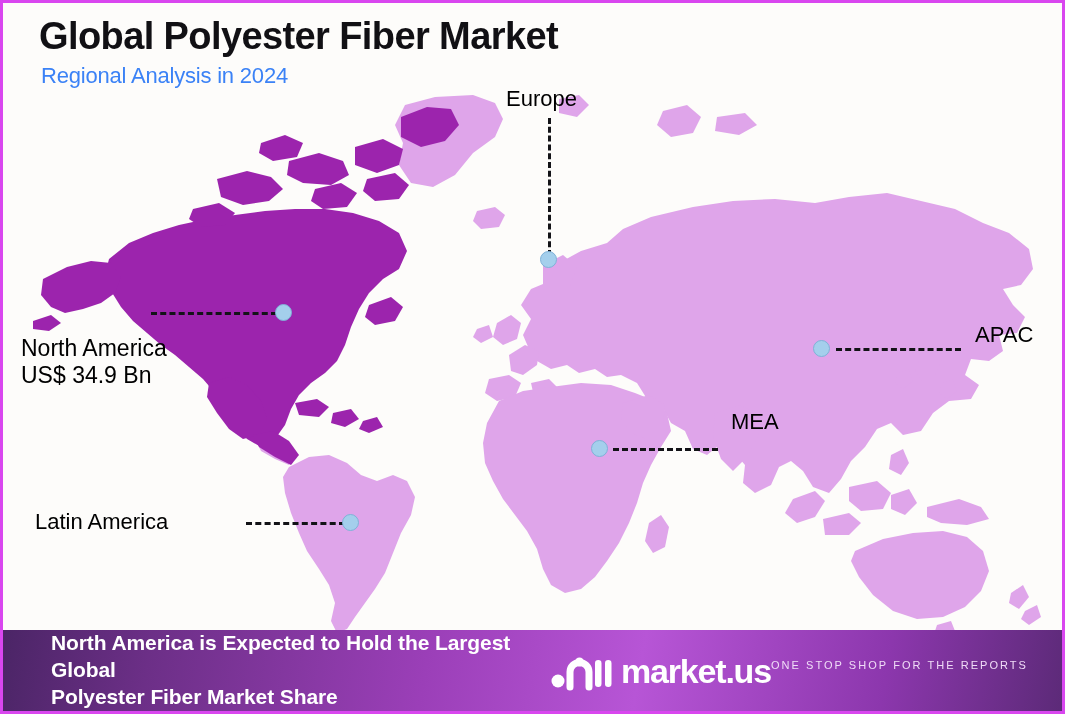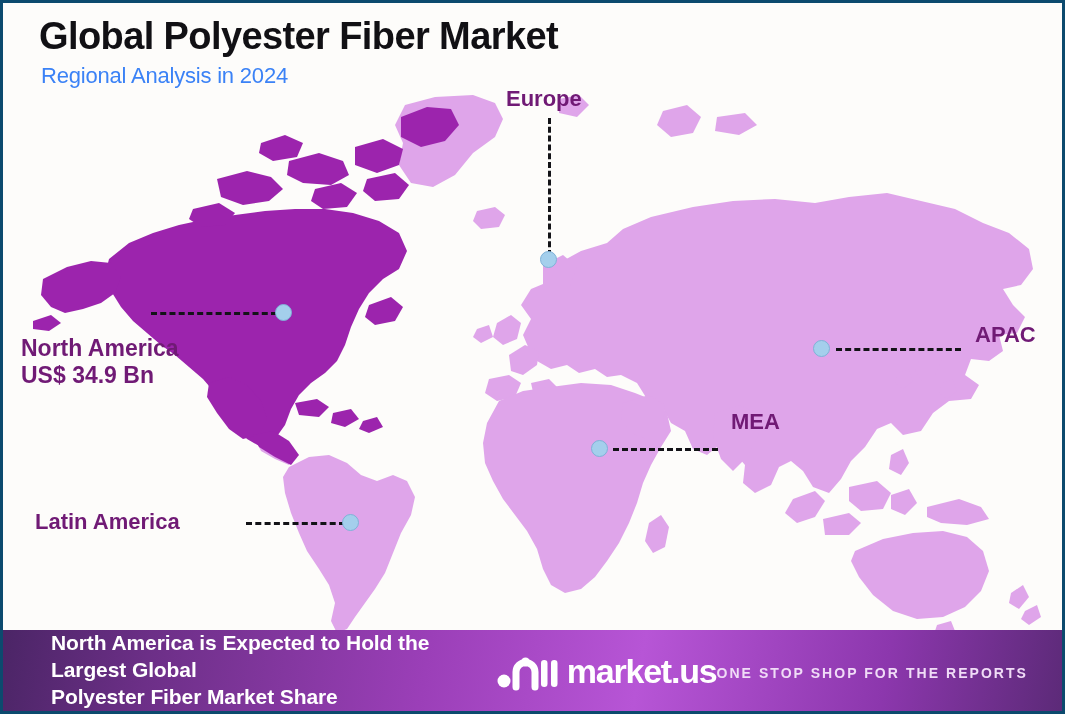--- a/index.html
+++ b/index.html
@@ -3,21 +3,21 @@
 <meta charset="utf-8">
 <style>
   html,body{margin:0;padding:0;background:#ffffff;}
   body{font-family:"Liberation Sans", sans-serif;}
 
   #infographic{
     position:relative;
     width:1065px;height:714px;
     box-sizing:border-box;
     background:#fdfcfa;
-    border:3px solid #0c4a6e;
+    border:3px solid #d946ef;
     overflow:hidden;
   }
 
   
   #header{position:absolute;left:36px;top:14px;z-index:6;}
   #title{
     font-size:38px;font-weight:bold;color:#111014;
     letter-spacing:-0.6px;line-height:1.05;margin:0;white-space:nowrap;
   }
   #subtitle{
@@ -41,22 +41,22 @@
     position:absolute;z-index:4;
     border-top:3px dashed #131317;height:0;
   }
   .leader-v{
     position:absolute;z-index:4;
     border-left:3px dashed #131317;width:0;
   }
 
   
   .region-label{
-    position:absolute;z-index:5;color:#701a75;
-    font-weight:bold;line-height:1.18;white-space:nowrap;
+    position:absolute;z-index:5;color:#000000;
+    font-weight:normal;line-height:1.18;white-space:nowrap;
   }
   .rl-lg{font-size:23px;}
   .rl-md{font-size:22px;}
 
   
   #banner{
     position:absolute;left:0;bottom:0;width:1059px;height:81px;z-index:10;
     background:linear-gradient(100deg,#4b2566 0%,#6c2f87 14%,#9b3fb8 40%,#b755d6 60%,#8c37ad 83%,#5c2a78 100%);
     display:flex;align-items:center;justify-content:space-between;
   }
@@ -68,22 +68,22 @@
 
   
   #logo{display:flex;align-items:center;margin-right:34px;}
   #logo-mark{margin-right:9px;}
   #logo-text-wrap{display:flex;align-items:flex-start;}
   #logo-word{
     color:#ffffff;font-size:34px;font-weight:bold;
     letter-spacing:-1.2px;line-height:1;
   }
   #logo-tagline{
-    color:#f0dcf7;font-size:14px;font-weight:bold;
-    letter-spacing:2.05px;margin-top:11px;white-space:nowrap;
+    color:#f0dcf7;font-size:11px;font-weight:normal;
+    letter-spacing:2.05px;margin-top:5px;white-space:nowrap;
   }
 </style>
 </head>
 <body>
 
 <div id="infographic">
 
   <div id="header">
     <h1 id="title">Global Polyester Fiber Market</h1>
     <p id="subtitle">Regional Analysis in 2024</p>

